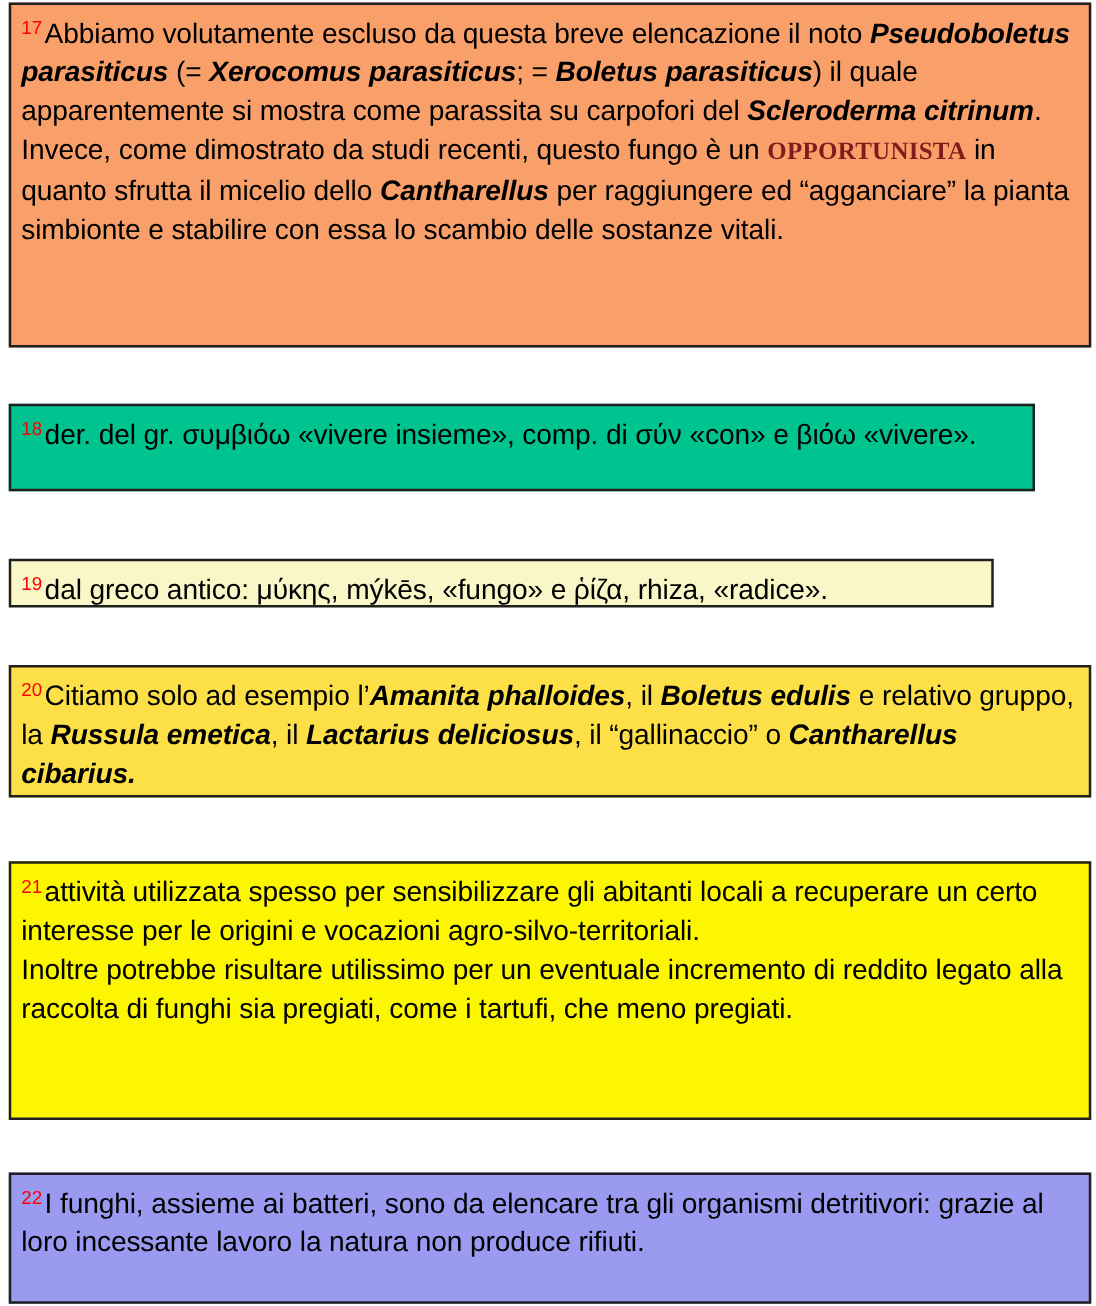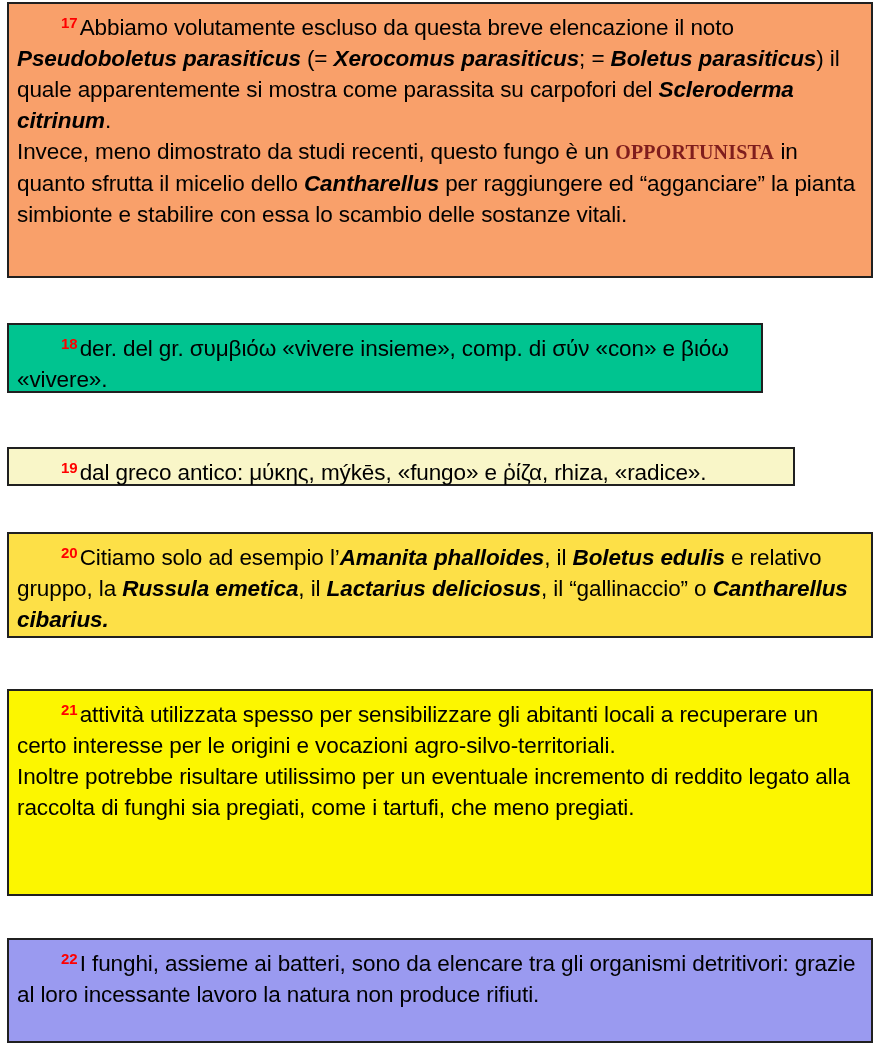--- a/index.html
+++ b/index.html
@@ -22,53 +22,52 @@
     font-size: 22.5px;
     line-height: 31px;
     color: #000000;
     letter-spacing: -0.1px;
   }
   .note-box p {
     margin: 0;
   }
   .fn-num {
     color: #ff0000;
-    font-weight: bold;
+    font-weight: normal;
     font-size: 15px;
     vertical-align: 7px;
     letter-spacing: 0;
     margin-right: 2px;
-    margin-left: 44px;
   }
   b, .sci {
     font-weight: bold;
     font-style: italic;
   }
   .opportunista {
     color: #7f1d1d;
     font-family: "Liberation Serif", serif;
     font-weight: bold;
     font-size: 20px;
     letter-spacing: 0.2px;
   }
 
   
   #box17 { left: 7px;  top: 2px;   width: 866px; height: 276px; background: #f9a06a; }
-  #box18 { left: 7px;  top: 323px; width: 756px; height: 70px;  background: #00c490; }
+  #box18 { left: 7px;  top: 323px; width: 821px; height: 70px;  background: #00c490; }
   #box19 { left: 7px;  top: 447px; width: 788px; height: 39px;  background: #f9f6c8; }
   #box20 { left: 7px;  top: 532px; width: 866px; height: 106px; background: #fde047; }
   #box21 { left: 7px;  top: 689px; width: 866px; height: 207px; background: #fcf600; }
   #box22 { left: 7px;  top: 938px; width: 866px; height: 105px; background: #9a9af0; }
 </style>
 </head>
 <body>
 
 <div class="note-box" id="box17">
   <p><span class="fn-num">17</span><span>Abbiamo volutamente escluso da questa breve elencazione il noto </span><span class="sci">Pseudoboletus parasiticus</span><span> (= </span><span class="sci">Xerocomus parasiticus</span><span>; = </span><span class="sci">Boletus parasiticus</span><span>) il quale apparentemente si mostra come parassita su carpofori del </span><span class="sci">Scleroderma citrinum</span><span>.</span></p>
-  <p><span>Invece, meno dimostrato da studi recenti, questo fungo è un </span><span class="opportunista">OPPORTUNISTA</span><span> in quanto sfrutta il micelio dello </span><span class="sci">Cantharellus</span><span> per raggiungere ed “agganciare” la pianta simbionte e stabilire con essa lo scambio delle sostanze vitali.</span></p>
+  <p><span>Invece, come dimostrato da studi recenti, questo fungo è un </span><span class="opportunista">OPPORTUNISTA</span><span> in quanto sfrutta il micelio dello </span><span class="sci">Cantharellus</span><span> per raggiungere ed “agganciare” la pianta simbionte e stabilire con essa lo scambio delle sostanze vitali.</span></p>
 </div>
 
 <div class="note-box" id="box18">
   <p><span class="fn-num">18</span><span>der. del gr. συμβιόω «vivere insieme», comp. di σύν «con» e βιόω «vivere».</span></p>
 </div>
 
 <div class="note-box" id="box19">
   <p><span class="fn-num">19</span><span>dal greco antico: μύκης, mýkēs, «fungo» e ῥίζα, rhiza, «radice».</span></p>
 </div>
 

